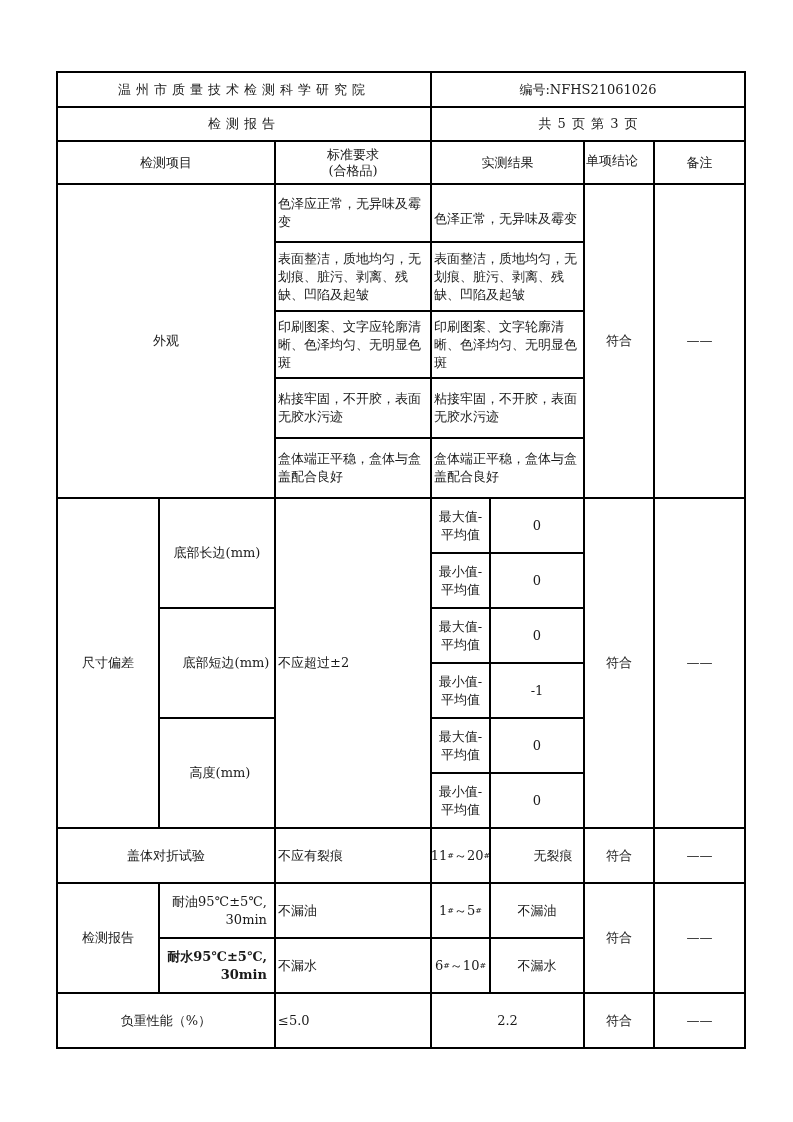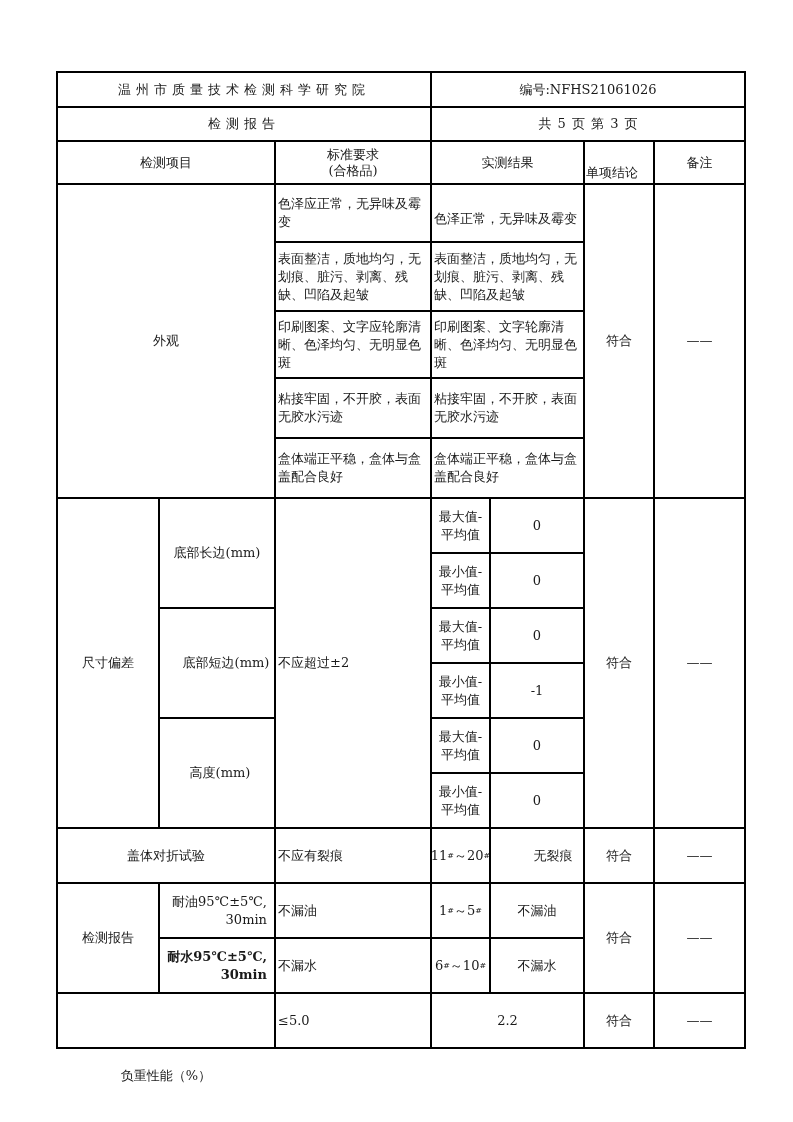--- a/index.html
+++ b/index.html
@@ -22,21 +22,21 @@
   <div class="cell" style="left:431px;top:72px;width:314px;height:35px;">编号:NFHS21061026</div>
   <div class="cell spaced" style="left:57px;top:107px;width:374px;height:34px;">检测报告</div>
   <div class="cell" style="left:431px;top:107px;width:314px;height:34px;word-spacing:2px;">共 5 页 第 3 页</div>
 
   <div class="cell" style="left:57px;top:141px;width:218px;height:43px;">检测项目</div>
   <div class="cell" style="left:275px;top:141px;width:156px;height:43px;flex-direction:column;line-height:16px;">
     <span>标准要求</span>
     <span>(合格品)</span>
   </div>
   <div class="cell" style="left:431px;top:141px;width:153px;height:43px;">实测结果</div>
-  <div class="cell" style="left:584px;top:151px;width:56px;height:43px;">单项结论</div>
+  <div class="cell" style="left:584px;top:139px;width:56px;height:43px;">单项结论</div>
   <div class="cell" style="left:654px;top:141px;width:91px;height:43px;">备注</div>
 
   <div class="cell" style="left:57px;top:184px;width:218px;height:314px;">外观</div>
 
   <div class="cell left" style="left:275px;top:184px;width:156px;height:58px;">色泽应正常，无异味及霉变</div>
   <div class="cell left" style="left:431px;top:184px;width:153px;height:70px;font-family:Liberation Serif, serif;">色泽正常，无异味及霉变</div>
 
   <div class="cell left" style="left:275px;top:242px;width:156px;height:69px;">表面整洁，质地均匀，无划痕、脏污、剥离、残缺、凹陷及起皱</div>
   <div class="cell left" style="left:431px;top:242px;width:153px;height:69px;">表面整洁，质地均匀，无划痕、脏污、剥离、残缺、凹陷及起皱</div>
 
@@ -136,21 +136,21 @@
       <span class="sup">#</span>
       <span>～</span>
       <span>10</span>
       <span class="sup">#</span>
   </div>
   <div class="cell" style="left:490px;top:938px;width:94px;height:55px;">不漏水</div>
 
   <div class="cell" style="left:584px;top:883px;width:70px;height:110px;">符合</div>
   <div class="cell" style="left:654px;top:883px;width:91px;height:110px;">——</div>
 
-  <div class="cell" style="left:57px;top:1047px;width:218px;height:57px;">负重性能（%）</div>
+  <div class="cell" style="left:57px;top:992px;width:218px;height:57px;">负重性能（%）</div>
   <div class="cell left" style="left:275px;top:993px;width:156px;height:55px;">≤5.0</div>
   <div class="cell" style="left:431px;top:993px;width:153px;height:55px;">2.2</div>
   <div class="cell" style="left:584px;top:993px;width:70px;height:55px;">符合</div>
   <div class="cell" style="left:654px;top:993px;width:91px;height:55px;">——</div>
 
   <div class="hl" style="left:56px;top:71px;width:690px;"></div>
   <div class="hl" style="left:56px;top:106px;width:690px;"></div>
   <div class="hl" style="left:56px;top:140px;width:690px;"></div>
   <div class="hl" style="left:56px;top:183px;width:690px;"></div>
   <div class="hl" style="left:275px;top:241px;width:310px;"></div>

